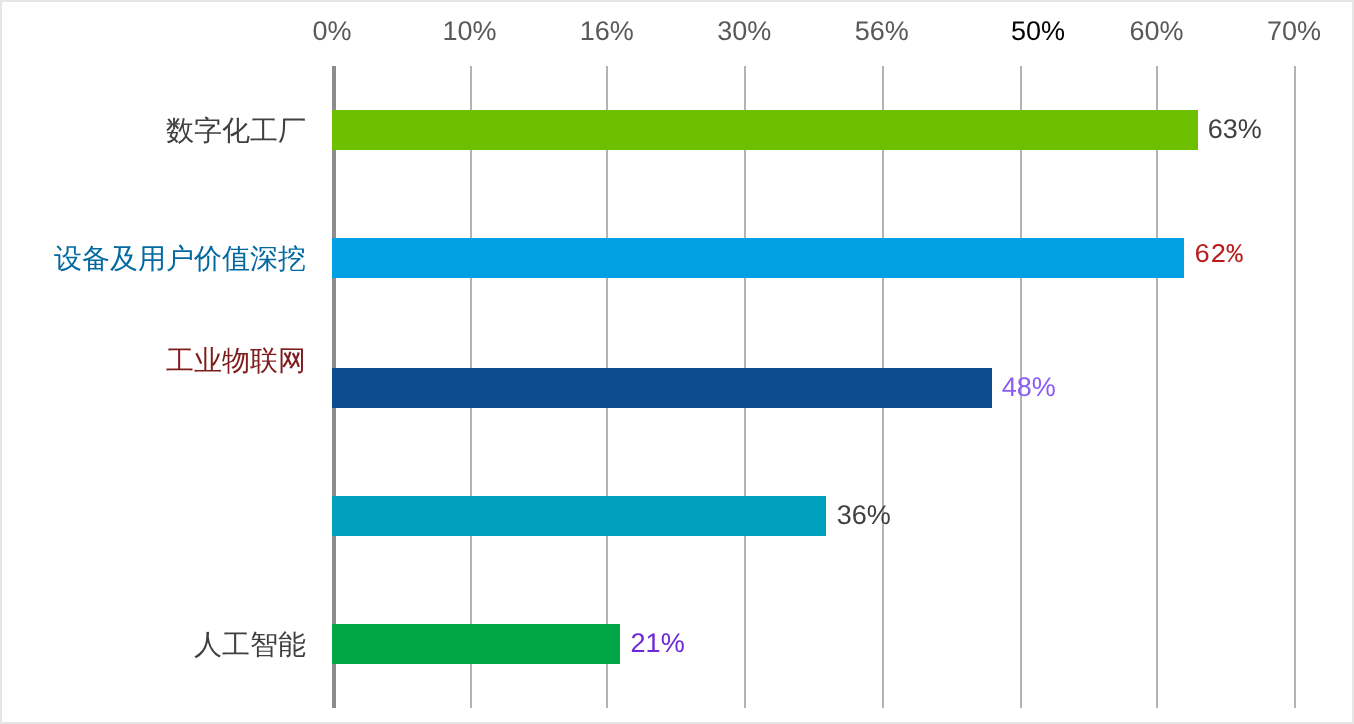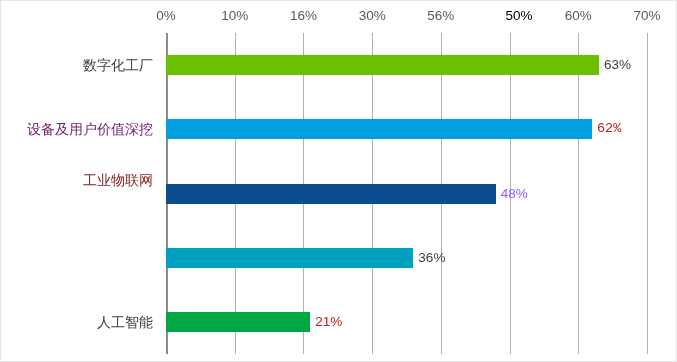--- a/index.html
+++ b/index.html
@@ -107,21 +107,21 @@
       <span class="tick-label" style="left: 302.429px; color: rgb(88, 89, 91);">16%</span>
       <span class="tick-label" style="left: 371.143px; color: rgb(88, 89, 91);">30%</span>
       <span class="tick-label" style="left: 439.857px; color: rgb(88, 89, 91);">56%</span>
       <span class="tick-label" style="left: 518px; color: #000000;">50%</span>
       <span class="tick-label" style="left: 577.286px; color: rgb(88, 89, 91);">60%</span>
       <span class="tick-label" style="left: 646px; color: rgb(88, 89, 91);">70%</span>
     </div>
 
   <div id="category-labels">
       <div class="cat-label" style="top: 32.1px; color: rgb(64, 64, 64);">数字化工厂</div>
-      <div class="cat-label" style="top: 96.3px; color: #701a75;">设备及用户价值深挖</div>
+      <div class="cat-label" style="top: 96.3px; color: #0369a1;">设备及用户价值深挖</div>
       <div class="cat-label" style="top: 147px; color: #7f1d1d;">工业物联网</div>
       <div class="cat-label" style="top: 288.9px; color: rgb(64, 64, 64);">人工智能</div>
     </div>
 
   <div id="plot-area">
     <div id="gridlines">
         <div class="gridline axis" style="left: 0px; background: rgb(140, 140, 140);"></div>
         <div class="gridline" style="left: 68.7143px; background: rgb(179, 179, 179);"></div>
         <div class="gridline" style="left: 137.429px; background: rgb(179, 179, 179);"></div>
         <div class="gridline" style="left: 206.143px; background: rgb(179, 179, 179);"></div>
@@ -142,18 +142,18 @@
         <div class="bar-row" style="top: 160.5px;">
           <div class="bar" style="width: 329.829px; background: rgb(11, 77, 143);"></div>
           <span class="bar-value" style="color: #8b5cf6;">48%</span>
         </div>
         <div class="bar-row" style="top: 224.7px;">
           <div class="bar" style="width: 247.371px; background: rgb(0, 160, 191);"></div>
           <span class="bar-value" style="color: rgb(64, 64, 64);">36%</span>
         </div>
         <div class="bar-row" style="top: 288.9px;">
           <div class="bar" style="width: 144.3px; background: rgb(0, 167, 68);"></div>
-          <span class="bar-value" style="color: #b91c1c;">21%</span>
+          <span class="bar-value" style="color: #6d28d9;">21%</span>
         </div>
       </div>
   </div>
 
 </div>
 
 </body></html>

